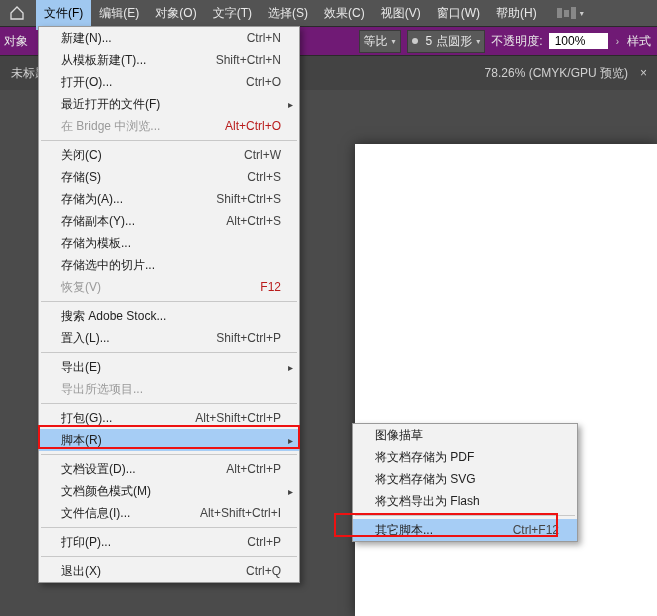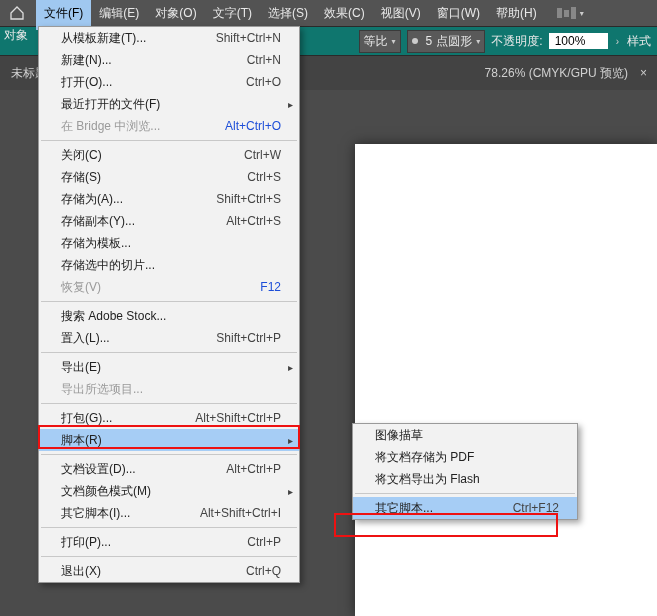--- a/index.html
+++ b/index.html
@@ -5,21 +5,21 @@
 *{box-sizing:border-box;margin:0;padding:0;font-family:"Microsoft YaHei",sans-serif;font-size:12px}
 body{background:#535353;width:657px;height:616px;overflow:hidden;position:relative}
 .menubar{height:26px;background:#535353;display:flex;align-items:center;padding-left:8px;color:#e8e8e8}
 .home-icon{width:18px;height:18px;margin-right:10px;display:flex;align-items:center;justify-content:center}
 .menu-items{display:flex}
 .menu-item{padding:8px 8px;cursor:pointer}
 .menu-item.active{background:#a0c8f0;color:#000}
 .menu-icon-group{margin-left:12px;display:flex;align-items:center;gap:2px}
 .tiny-rect{width:5px;height:10px;background:#888;display:inline-block}
 .tiny-arrow{font-size:8px;color:#ccc;margin-left:2px}
-.toolbar{height:30px;background:#0f766e;border-top:1px solid#2a2a2a;border-bottom:1px solid#2a2a2a;display:flex;color:#e8e8e8;padding-left:4px}
+.toolbar{height:30px;background:#701a75;border-top:1px solid#2a2a2a;border-bottom:1px solid#2a2a2a;display:flex;align-items:center;color:#e8e8e8;padding-left:4px}
 .toolbar-left{width:34px;text-align:left}
 .toolbar-right{margin-left:auto;display:flex;align-items:center;gap:6px;padding-right:6px}
 .combo{background:#595959;border:1px solid#3a3a3a;padding:2px 4px;display:flex;align-items:center;gap:4px}
 .combo .dd{font-size:8px;color:#ccc}
 .opacity-field{background:#fff;color:#000;padding:1px 6px;width:59px;text-align:left}
 .rarrow{color:#ccc;font-size:10px;padding:0 2px}
 .tabbar{height:34px;background:#434343;display:flex;align-items:center;padding-left:11px;color:#d0d0d0}
 .tabbar-left{width:36px}
 .tab{padding:6px 10px;background:#434343;display:flex;align-items:center;gap:12px;white-space:nowrap}
 .close-x{color:#ccc;cursor:pointer}
@@ -27,21 +27,21 @@
 .artboard{position:absolute;left:355px;top:54px;width:302px;height:472px;background:#fff;box-shadow:0 0 12px rgba(0,0,0,.5)}
 
 .dropdown{position:absolute;background:#f2f2f2;border:1px solid#9a9a9a;box-shadow:3px 3px 6px rgba(0,0,0,.35)}
 .file-menu{left:38px;top:26px;width:262px}
 .submenu{left:352px;top:423px;width:226px}
 .mrow{display:flex;align-items:center;height:22px;padding:0 18px 0 22px;color:#222;position:relative;white-space:nowrap}
 .mrow.disabled{color:#9a9a9a}
 .mrow.hover{background:#a6cdf5}
 .mrow .label{flex:1}
 .mrow .accel{color:#444;padding-left:12px}
-.mrow.disabled .accel{color:#1d4ed8}
+.mrow.disabled .accel{color:#b91c1c}
 .mrow .arrow{position:absolute;right:6px;font-size:10px;color:#444}
 .msep{height:1px;background:#c8c8c8;margin:3px 2px}
 .red-box{position:absolute;border:2px solid #e11;pointer-events:none}
 .red-box.r1{left:38px;top:425px;width:262px;height:24px}
 .red-box.r2{left:334px;top:513px;width:224px;height:24px}
 .bullet{width:6px;height:6px;border-radius:50%;background:#ccc;display:inline-block;margin-right:4px}
 </style>
 </head>
 <body>
 
@@ -98,26 +98,26 @@
     <span class="close-x">×</span>
   </div>
 </div>
 
 <div class="canvas-area">
   <div class="artboard"></div>
 </div>
 
 <div class="dropdown file-menu" id="file-menu">
     <div class="mrow">
+      <span class="label">新建(N)...</span>
+      <span class="accel">Ctrl+N</span>
+    </div>
+    <div class="mrow">
       <span class="label">从模板新建(T)...</span>
       <span class="accel">Shift+Ctrl+N</span>
-    </div>
-    <div class="mrow">
-      <span class="label">新建(N)...</span>
-      <span class="accel">Ctrl+N</span>
     </div>
     <div class="mrow">
       <span class="label">打开(O)...</span>
       <span class="accel">Ctrl+O</span>
     </div>
     <div class="mrow">
       <span class="label">最近打开的文件(F)</span>
       <span class="arrow">▸</span>
     </div>
     <div class="mrow disabled">
@@ -179,41 +179,44 @@
     <div class="msep"></div>
     <div class="mrow">
       <span class="label">文档设置(D)...</span>
       <span class="accel">Alt+Ctrl+P</span>
     </div>
     <div class="mrow">
       <span class="label">文档颜色模式(M)</span>
       <span class="arrow">▸</span>
     </div>
     <div class="mrow">
-      <span class="label">其它脚本(I)...</span>
+      <span class="label">文件信息(I)...</span>
       <span class="accel">Alt+Shift+Ctrl+I</span>
     </div>
     <div class="msep"></div>
     <div class="mrow">
       <span class="label">打印(P)...</span>
       <span class="accel">Ctrl+P</span>
     </div>
     <div class="msep"></div>
     <div class="mrow">
       <span class="label">退出(X)</span>
       <span class="accel">Ctrl+Q</span>
     </div>
   </div>
 
 <div class="dropdown submenu" id="submenu">
     <div class="mrow">
       <span class="label">图像描草</span>
     </div>
     <div class="mrow">
       <span class="label">将文档存储为 PDF</span>
+    </div>
+    <div class="mrow">
+      <span class="label">将文档存储为 SVG</span>
     </div>
     <div class="mrow">
       <span class="label">将文档导出为 Flash</span>
     </div>
     <div class="msep"></div>
     <div class="mrow hover">
       <span class="label">其它脚本...</span>
       <span class="accel">Ctrl+F12</span>
     </div>
   </div>

